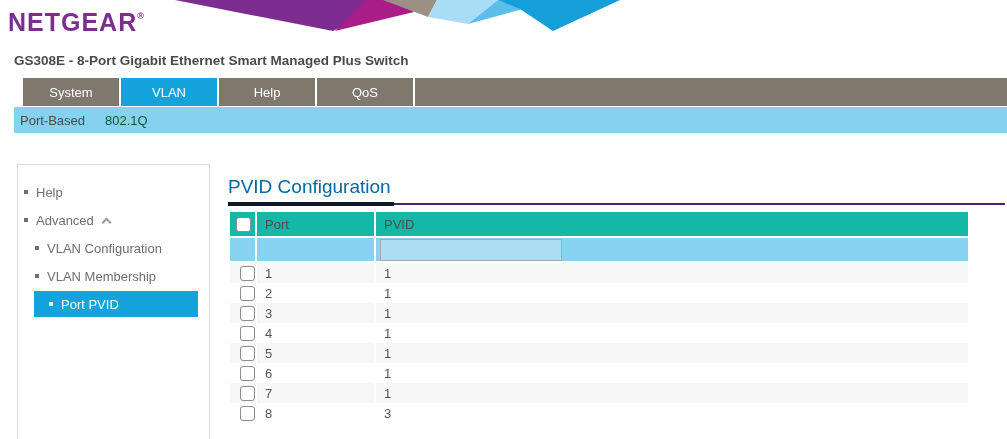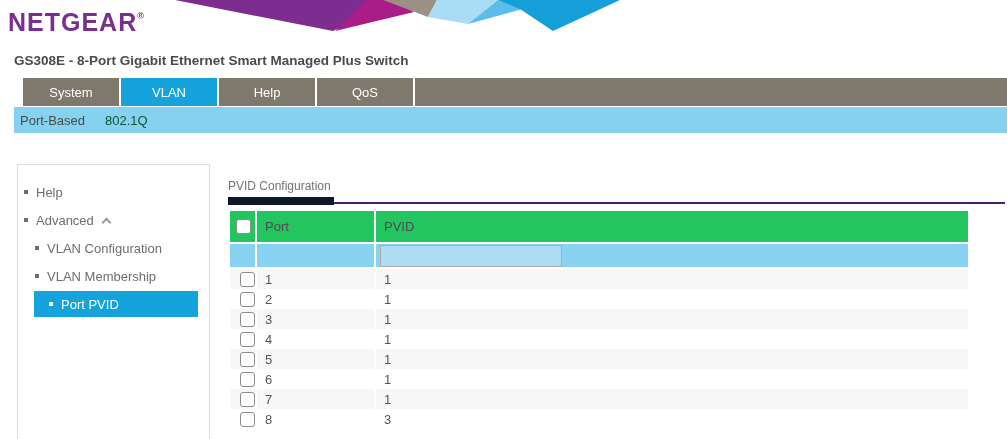--- a/index.html
+++ b/index.html
@@ -65,34 +65,34 @@
   }
   .caret {
     width: 7px; height: 7px; margin-left: 9px; margin-top: 4px;
     border-left: 2px solid #9B9B9B; border-top: 2px solid #9B9B9B;
     transform: rotate(45deg); flex: 0 0 auto;
   }
 
   .main { margin-left: 18px; padding-top: 12px; width: 777px; }
   .heading-row { border-bottom: 2px solid #4A1D6E; }
   .heading-text {
-    display: inline-block; color: #737373; font-size: 12px;
-    padding: 0 3px 4px 0; border-bottom: 8px solid #0f172a; margin-bottom: -3px;
+    display: inline-block; color: #0369a1; font-size: 19px;
+    padding: 0 3px 4px 0; border-bottom: 4px solid #0f172a; margin-bottom: -3px;
   }
 
   
   table.pvid-table {
     margin-top: 7px; width: 742px;
     border-collapse: separate; border-spacing: 2px 0;
     font-size: 13px; table-layout: fixed;
   }
   col.c-check { width: 25px; }
   col.c-port  { width: 117px; }
   thead td {
-    background: #22c55e; height: 33px; color: #4D4D4D;
+    background: #14b8a6; height: 26px; color: #4D4D4D;
     border-bottom: 2px solid #ffffff; padding-left: 8px;
   }
   thead td.check-cell, tr.filter-row td.check-cell { padding-left: 4px; }
   tr.filter-row td {
     background: #87D3F1; height: 24px;
     border-bottom: 2px solid #ffffff; padding-left: 4px;
   }
   tbody tr.data-row td { height: 20px; color: #555555; padding-left: 8px; background: #ffffff; }
   tbody tr.data-row:nth-child(odd) td { background: #F7F7F7; }
   tbody td.check-cell { padding-left: 4px; }

